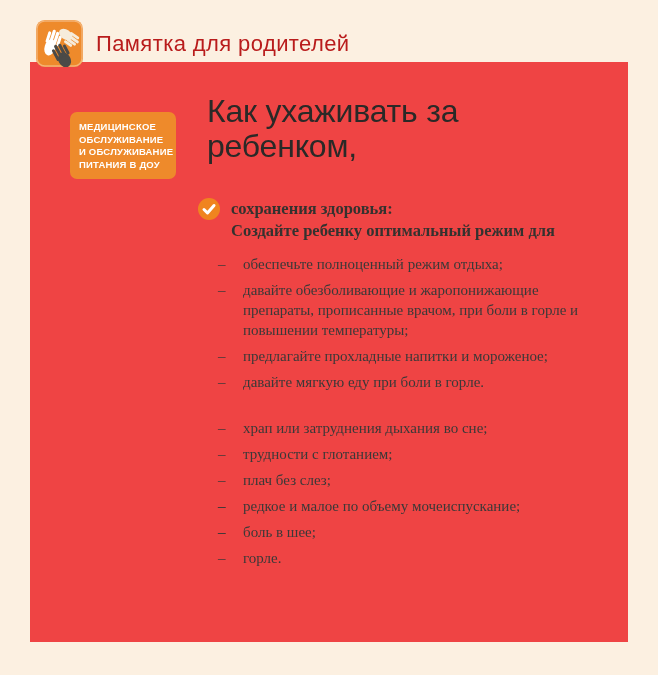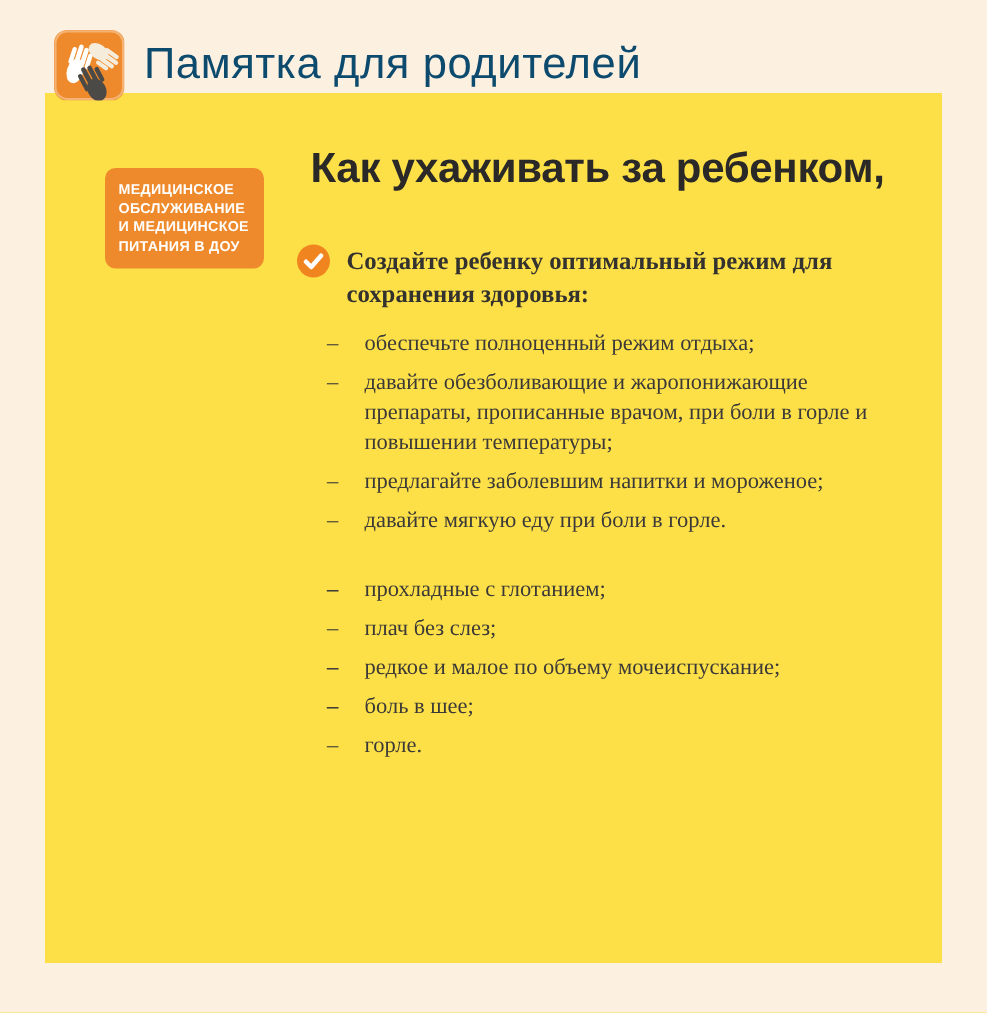--- a/index.html
+++ b/index.html
@@ -4,33 +4,33 @@
 <style>
   html,body{margin:0;padding:0;}
   body{
     width:658px;height:675px;position:relative;overflow:hidden;
     background:#fcf0e1;
     font-family:"Liberation Sans",sans-serif;
   }
   
   .header{position:absolute;left:36px;top:20px;display:flex;align-items:center;gap:13px;z-index:3;}
   .logo{width:47px;height:47px;flex:0 0 auto;}
-  .header-title{font-size:29px;color:#0c4a6e;letter-spacing:.4px;}
+  .header-title{font-size:22px;color:#b91c1c;letter-spacing:.4px;}
   
-  .card{position:absolute;left:30px;top:62px;width:598px;height:580px;background:#fde047;}
+  .card{position:absolute;left:30px;top:62px;width:598px;height:580px;background:#ef4444;}
   
   .badge{
     position:absolute;left:40px;top:50px;width:106px;box-sizing:border-box;
     background:#ee8a2b;border-radius:7px;padding:9px 8px 8px 9px;
     color:#ffffff;font-weight:bold;font-size:9.5px;line-height:12.5px;letter-spacing:.2px;
   }
   .badge div{white-space:nowrap;}
   
   .content{position:absolute;left:168px;top:32px;width:404px;}
-  .title{margin:0 0 0 9px;font-weight:bold;font-size:28px;line-height:35px;color:#2a2927;letter-spacing:-.2px;}
+  .title{margin:0 0 0 9px;font-weight:normal;font-size:32px;line-height:35px;color:#2a2927;letter-spacing:-.2px;}
   .title span{display:block;}
   .section{margin-top:34px;}
   .section + .section{margin-top:26px;}
   .section-head{display:flex;gap:11px;align-items:flex-start;}
   .check{
     flex:0 0 auto;width:22px;height:22px;border-radius:50%;
     background:#f0841f;display:flex;align-items:center;justify-content:center;margin-top:0;
   }
   .section-heading{
     font-family:"Liberation Serif","DejaVu Serif",serif;
@@ -80,54 +80,54 @@
     </svg>
   </span>
   <span class="header-title">Памятка для родителей</span>
 </div>
 
 <div class="card">
 
   <div class="badge">
     <div>МЕДИЦИНСКОЕ</div>
     <div>ОБСЛУЖИВАНИЕ</div>
-    <div>И МЕДИЦИНСКОЕ</div>
+    <div>И ОБСЛУЖИВАНИЕ</div>
     <div>ПИТАНИЯ В ДОУ</div>
   </div>
 
   <div class="content">
 
     <h1 class="title">
       <span>Как ухаживать за ребенком,</span>
     </h1>
 
     <div class="section">
       <div class="section-head">
         <span class="check">
           <svg viewBox="0 0 22 22" width="22" height="22">
             <polyline points="6,11.5 9.5,15 16,7.5" fill="none" stroke="#ffffff" stroke-width="3" stroke-linecap="round" stroke-linejoin="round"></polyline>
           </svg>
         </span>
         <div class="section-heading">
+          <span>сохранения здоровья:</span>
           <span>Создайте ребенку оптимальный режим для</span>
-          <span>сохранения здоровья:</span>
         </div>
       </div>
       <ul class="items">
         <li><span class="dash">–</span><span>обеспечьте полноценный режим отдыха;</span></li>
         <li><span class="dash">–</span><span>давайте обезболивающие и жаропонижающие препараты, прописанные врачом, при боли в горле и повышении температуры;</span></li>
-        <li><span class="dash">–</span><span>предлагайте заболевшим напитки и мороженое;</span></li>
+        <li><span class="dash">–</span><span>предлагайте прохладные напитки и мороженое;</span></li>
         <li><span class="dash">–</span><span>давайте мягкую еду при боли в горле.</span></li>
       </ul>
     </div>
 
     <div class="section">
       <ul class="items">
-        <li><span class="dash">–</span></li>
-        <li><span class="dash">–</span><span>прохладные с глотанием;</span></li>
+        <li><span class="dash">–</span><span>храп или затруднения дыхания во сне;</span></li>
+        <li><span class="dash">–</span><span>трудности с глотанием;</span></li>
         <li><span class="dash">–</span><span>плач без слез;</span></li>
         <li><span class="dash">–</span></li>
         <li><span class="dash">–</span><span>редкое и малое по объему мочеиспускание;</span></li>
         <li><span class="dash">–</span></li>
         <li><span class="dash">–</span><span>боль в шее;</span></li>
         <li><span class="dash">–</span><span>горле.</span></li>
       </ul>
     </div>
 
   </div>

